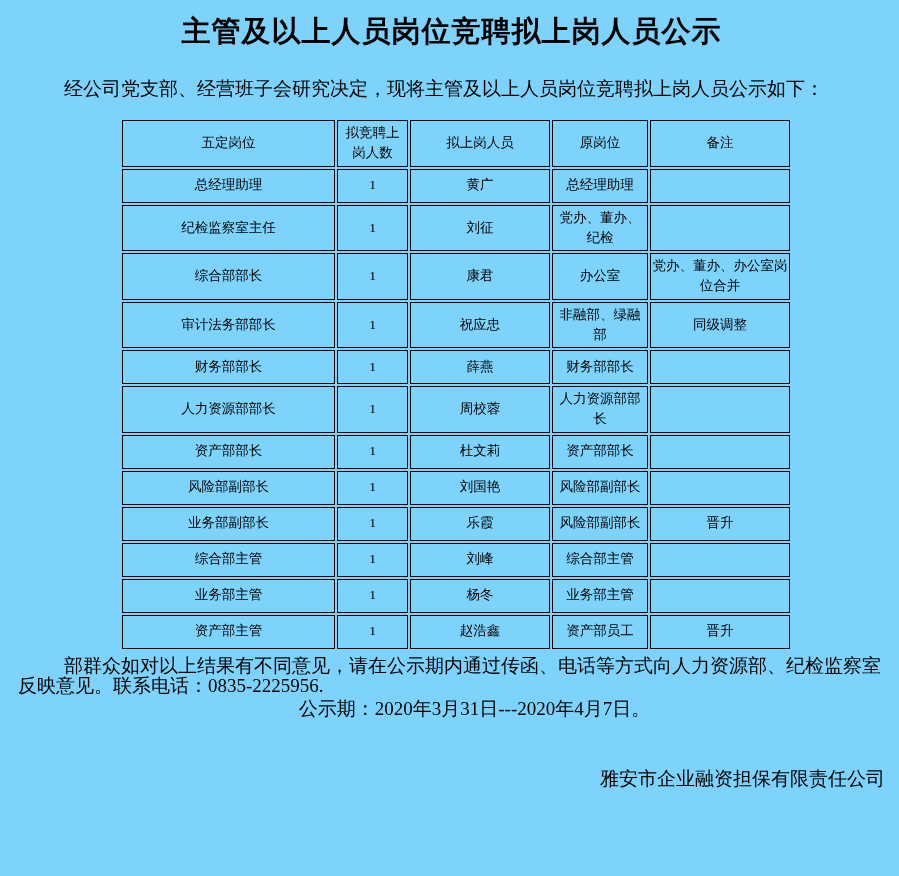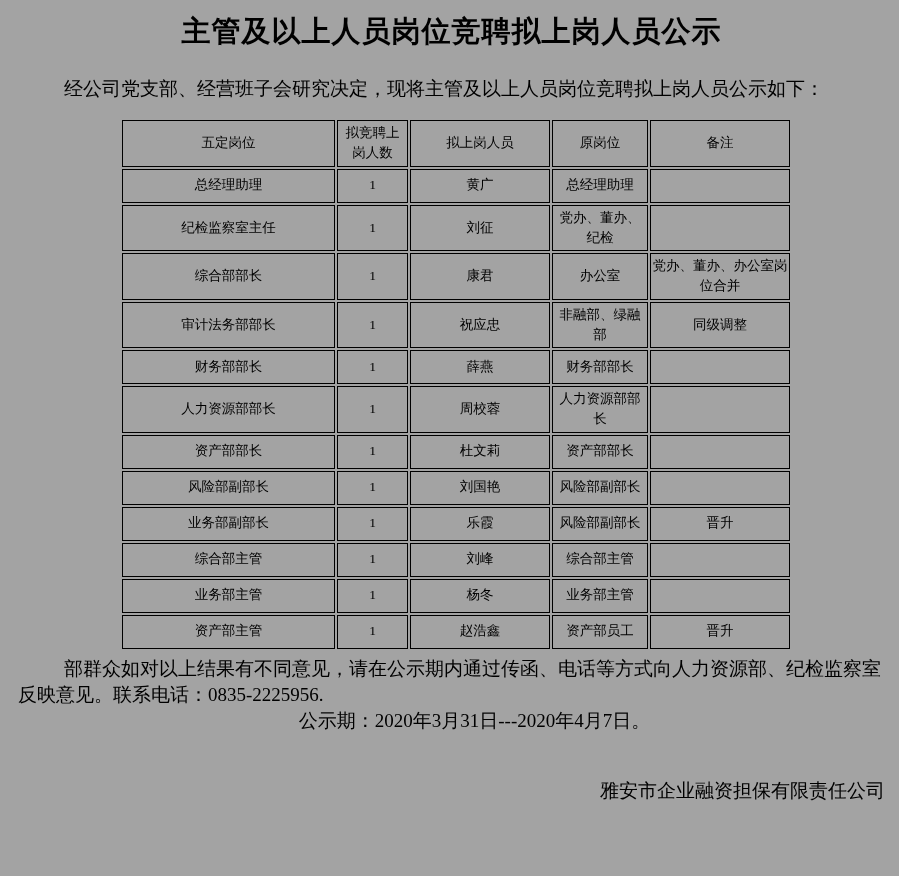--- a/index.html
+++ b/index.html
@@ -6,21 +6,21 @@
     margin: 0;
     padding: 0;
     background: #ffffff;
     color: #000000;
     font-family: "Liberation Serif", "DejaVu Serif", serif;
   }
   .page {
     position: relative;
     width: 899px;
     height: 876px;
-    background: #a3a3a3;
+    background: #7dd3fc;
     overflow: hidden;
     box-sizing: border-box;
     padding: 0 14px 0 18px;
   }
   .doc-title {
     margin: 12px 0 0 0;
     text-align: center;
     font-size: 29px;
     font-weight: bold;
     letter-spacing: 1px;
@@ -48,21 +48,21 @@
     height: 28px;
     overflow: hidden;
     word-break: break-all;
   }
   table.roster thead td {
     height: 38px;
   }
   .feedback {
     margin: 5px 0 0 0;
     font-size: 19px;
-    line-height: 26px;
+    line-height: 20px;
     text-indent: 46px;
   }
   .period {
     margin: 0;
     font-size: 19px;
     line-height: 26px;
     text-indent: 46px;
     text-align: center;
   }
   .company {

